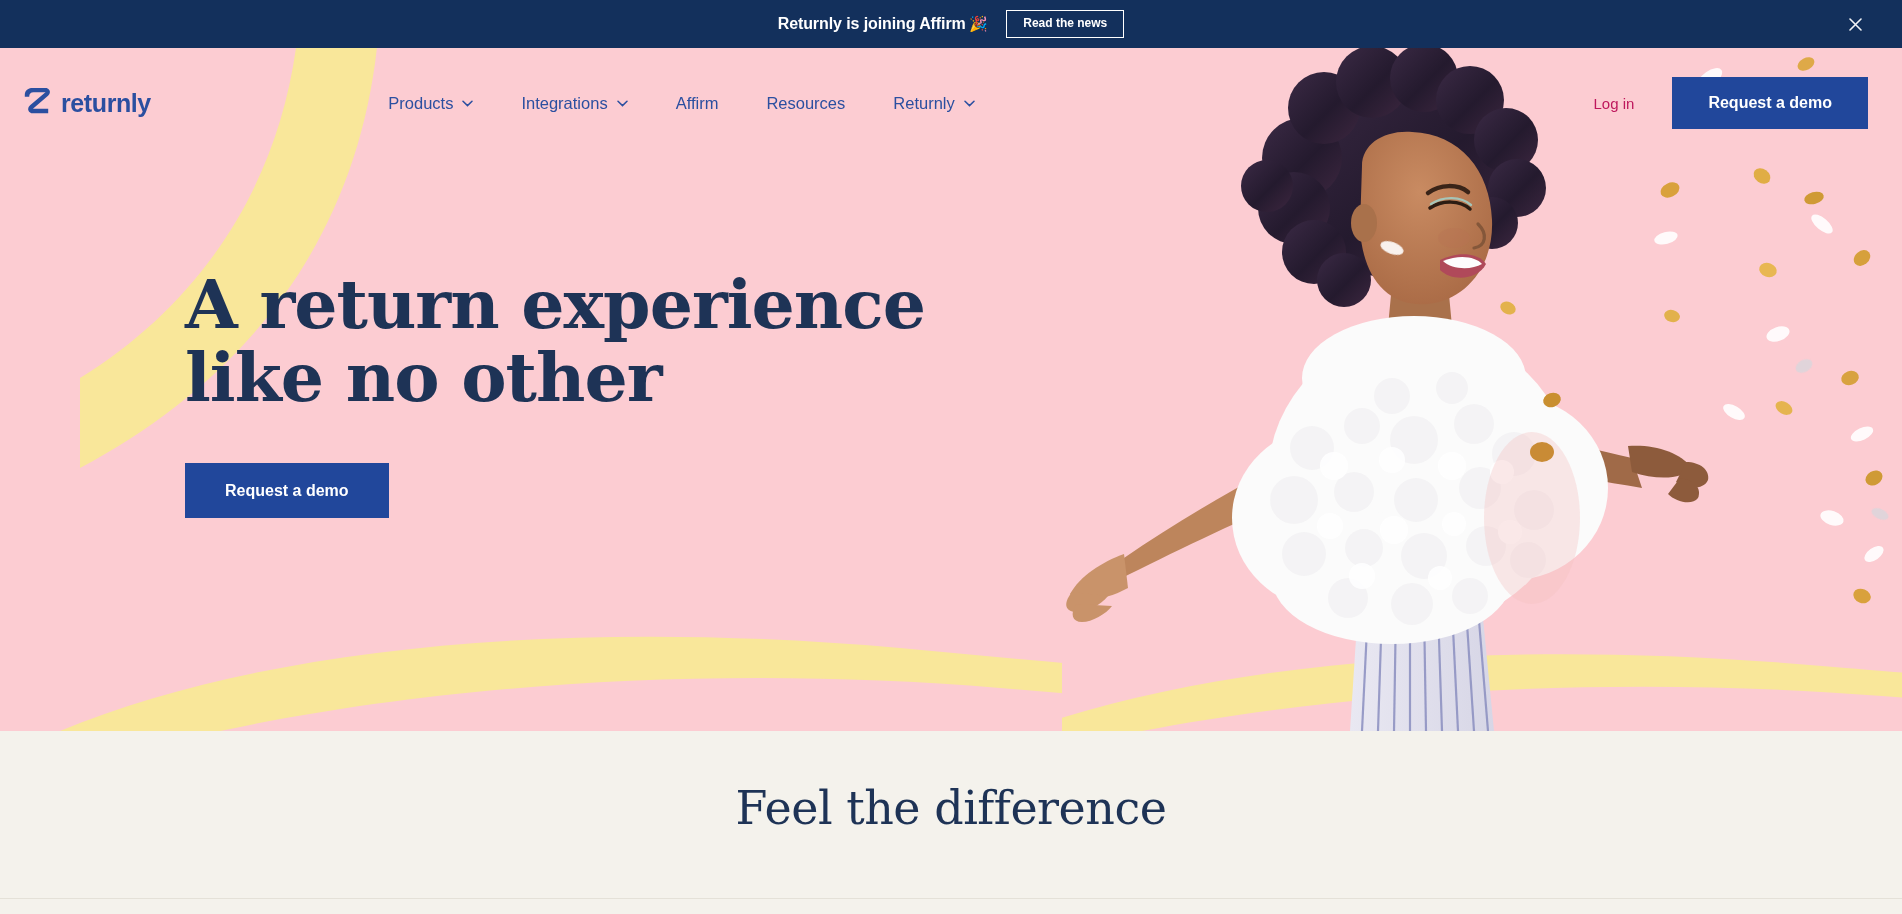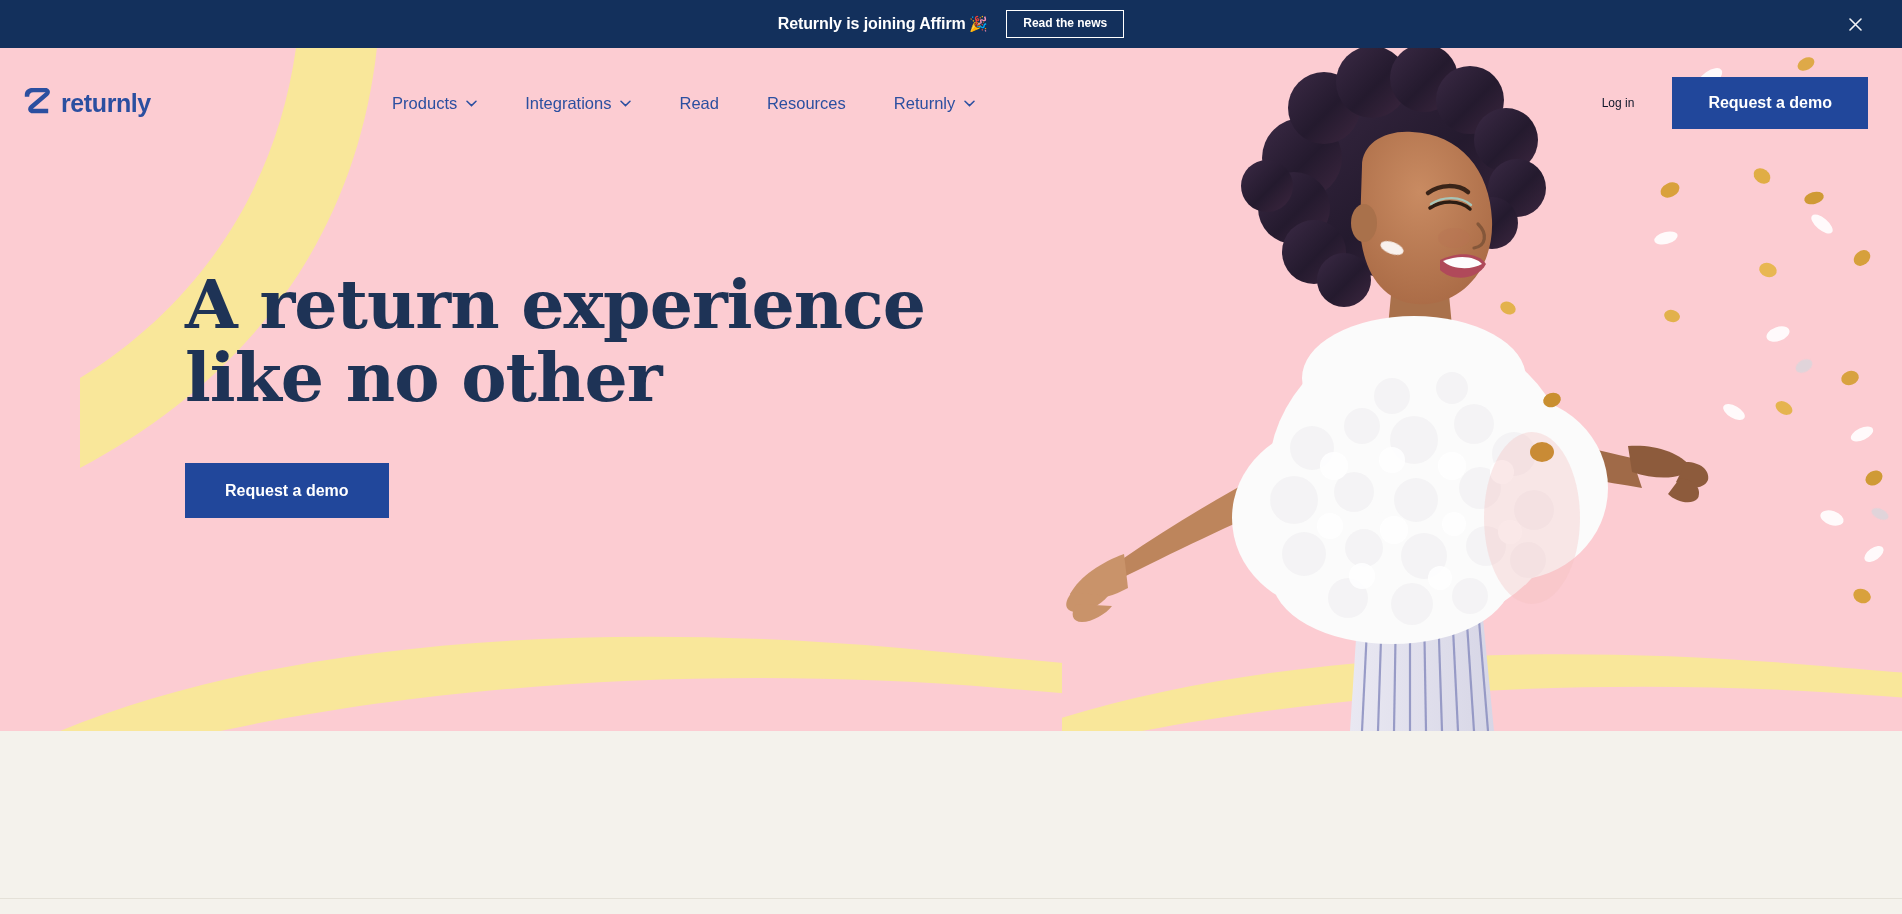--- a/index.html
+++ b/index.html
@@ -118,22 +118,22 @@
   }
   .chev { display:block; }
   .nav-right {
     display:flex;
     align-items:center;
     gap:38px;
     margin-left:auto;
     flex:0 0 auto;
   }
   .login-link {
-    color:#0f172a;
-    font-size:12px;
+    color:#be185d;
+    font-size:15px;
     font-weight:500;
     cursor:pointer;
     white-space:nowrap;
   }
   .btn-primary {
     background:#21479b;
     color:#ffffff;
     border:none;
     font-family:"Liberation Sans", sans-serif;
     font-size:16px;
@@ -416,21 +416,21 @@
           <path d="M1 1.2 L5.5 5.6 L10 1.2" stroke="#2b4fa0" stroke-width="1.5" fill="none" stroke-linecap="round"></path>
         </svg>
       </div>
       <div class="nav-link">
         <span>Integrations</span>
         <svg class="chev" width="11" height="7" viewBox="0 0 11 7" aria-hidden="true">
           <path d="M1 1.2 L5.5 5.6 L10 1.2" stroke="#2b4fa0" stroke-width="1.5" fill="none" stroke-linecap="round"></path>
         </svg>
       </div>
       <div class="nav-link">
-        <span>Read</span>
+        <span>Affirm</span>
       </div>
       <div class="nav-link">
         <span>Resources</span>
       </div>
       <div class="nav-link">
         <span>Returnly</span>
         <svg class="chev" width="11" height="7" viewBox="0 0 11 7" aria-hidden="true">
           <path d="M1 1.2 L5.5 5.6 L10 1.2" stroke="#2b4fa0" stroke-width="1.5" fill="none" stroke-linecap="round"></path>
         </svg>
       </div>
@@ -442,14 +442,15 @@
     </div>
   </nav>
 
   <div class="hero-content">
     <h1 class="hero-title">A return experience like no other</h1>
     <button class="hero-cta">Request a demo</button>
   </div>
 </div>
 
 <div class="section2">
+  <h2 class="section2-title">Feel the difference</h2>
   <div class="section2-rule"></div>
 </div>
 
 </body></html>

